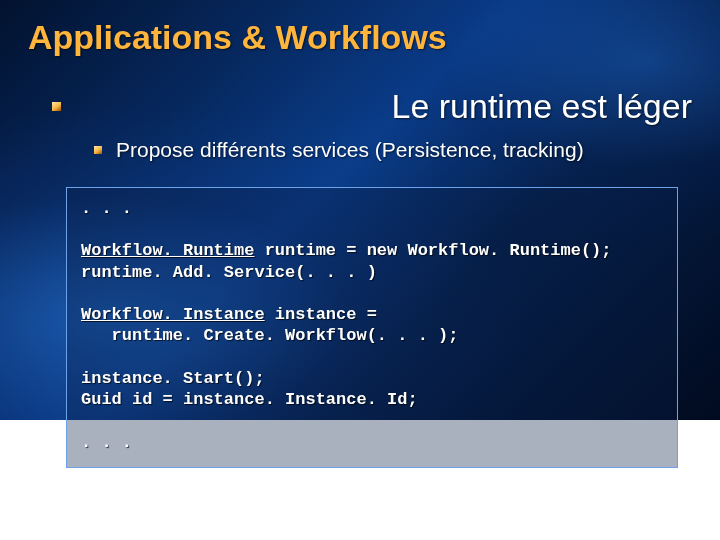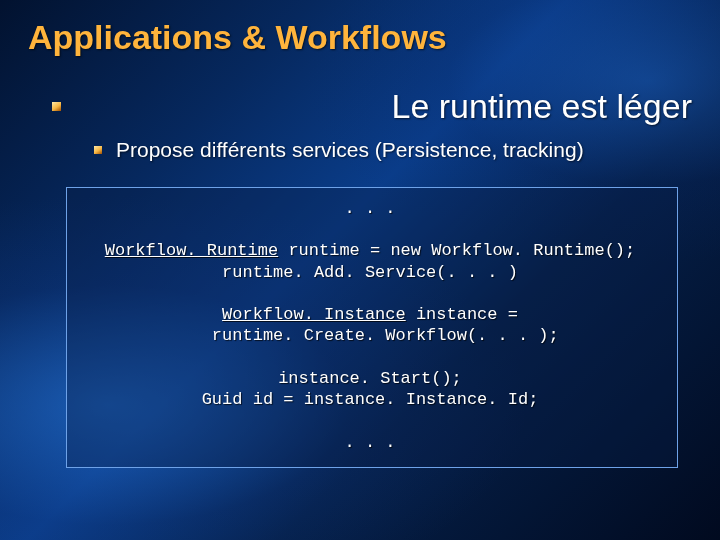--- a/index.html
+++ b/index.html
@@ -5,21 +5,21 @@
   html, body {
     margin: 0;
     padding: 0;
     width: 720px;
     height: 540px;
     overflow: hidden;
     font-family: Arial, Helvetica, sans-serif;
   }
   .slide {
     width: 720px;
-    height: 540px;
+    height: 420px;
     background:
       radial-gradient(ellipse 600px 300px at 15% 75%, rgba(40,120,220,0.55) 0%, rgba(20,60,140,0.2) 40%, rgba(0,0,0,0) 70%),
       radial-gradient(ellipse 500px 260px at 90% 15%, rgba(30,100,200,0.45) 0%, rgba(10,40,110,0.15) 40%, rgba(0,0,0,0) 70%),
       linear-gradient(135deg, #02122f 0%, #06285e 25%, #0a3d8a 45%, #05204a 65%, #010a1f 100%);
     box-sizing: border-box;
     padding: 18px 28px 28px 28px;
     color: #ffffff;
     position: relative;
   }
   .title {
@@ -61,27 +61,26 @@
     width: 8px;
     height: 8px;
     background: linear-gradient(145deg, #ffe9a8 0%, #f7b642 55%, #a14e00 100%);
   }
   .code-box {
     margin: 24px 14px 0 38px;
     border: 1px solid #6ea2e8;
     background: rgba(8,30,70,0.35);
     padding: 10px 18px 14px 14px;
     font-family: "Courier New", Courier, monospace;
-    font-weight: normal;
+    font-weight: bold;
     font-size: 17px;
     line-height: 1.25;
     white-space: pre;
     color: #ffffff;
     text-shadow: 1px 1px 1px rgba(0,0,0,0.7);
-    text-align: center;
   }
   .u { text-decoration: underline; }
 </style>
 </head>
 <body>
 
 <div class="slide">
 
   <h1 class="title">Applications &amp; Workflows</h1>
 

